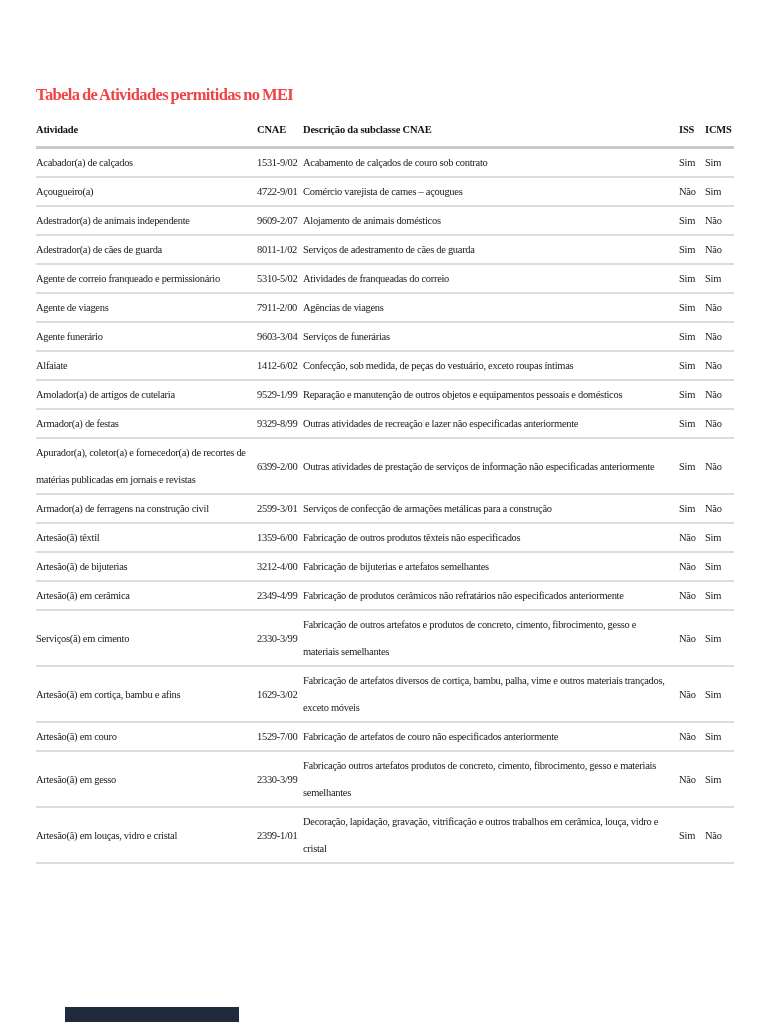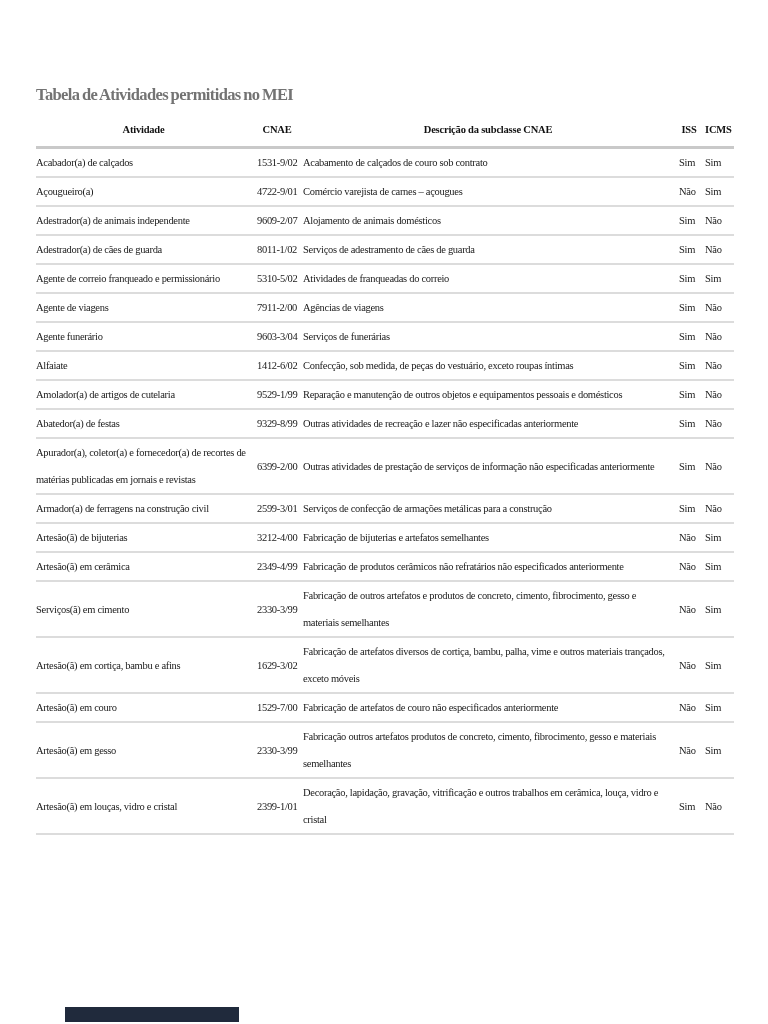--- a/index.html
+++ b/index.html
@@ -12,29 +12,29 @@
     overflow: hidden;
   }
   .page { padding: 84px 34px 0 36px; }
   .doc-title {
     font-size: 16.5px;
     font-weight: bold;
     letter-spacing: -0.6px;
     word-spacing: -1px;
     margin: 0 0 12px 0;
     line-height: 22px;
-    color: #737373;
+    color: #ef4444;
   }
   table.mei {
     width: 698px;
     border-collapse: collapse;
     table-layout: fixed;
   }
   table.mei th {
-    text-align: center;
+    text-align: left;
     font-weight: bold;
     font-size: 10.5px;
     letter-spacing: -0.2px;
     line-height: 24px;
     padding: 0 6px 4px 0;
     border-bottom: 3px solid #c9c9c9;
     vertical-align: bottom;
     color: #111111;
   }
   table.mei td {
@@ -142,41 +142,48 @@
           <td data-name="icms-cell">Não</td>
         </tr>
         <tr data-name="table-row">
           <td data-name="activity-cell">Amolador(a) de artigos de cutelaria</td>
           <td data-name="cnae-cell">9529-1/99</td>
           <td data-name="description-cell">Reparação e manutenção de outros objetos e equipamentos pessoais e domésticos</td>
           <td data-name="iss-cell">Sim</td>
           <td data-name="icms-cell">Não</td>
         </tr>
         <tr data-name="table-row">
-          <td data-name="activity-cell">Abatedor(a) de festas</td>
+          <td data-name="activity-cell">Armador(a) de festas</td>
           <td data-name="cnae-cell">9329-8/99</td>
           <td data-name="description-cell">Outras atividades de recreação e lazer não especificadas anteriormente</td>
           <td data-name="iss-cell">Sim</td>
           <td data-name="icms-cell">Não</td>
         </tr>
         <tr data-name="table-row">
           <td data-name="activity-cell">Apurador(a), coletor(a) e fornecedor(a) de recortes de matérias publicadas em jornais e revistas</td>
           <td data-name="cnae-cell">6399-2/00</td>
           <td data-name="description-cell">Outras atividades de prestação de serviços de informação não especificadas anteriormente</td>
           <td data-name="iss-cell">Sim</td>
           <td data-name="icms-cell">Não</td>
         </tr>
         <tr data-name="table-row">
           <td data-name="activity-cell">Armador(a) de ferragens na construção civil</td>
           <td data-name="cnae-cell">2599-3/01</td>
           <td data-name="description-cell">Serviços de confecção de armações metálicas para a construção</td>
           <td data-name="iss-cell">Sim</td>
           <td data-name="icms-cell">Não</td>
         </tr>
         <tr data-name="table-row">
+          <td data-name="activity-cell">Artesão(ã) têxtil</td>
+          <td data-name="cnae-cell">1359-6/00</td>
+          <td data-name="description-cell">Fabricação de outros produtos têxteis não especificados</td>
+          <td data-name="iss-cell">Não</td>
+          <td data-name="icms-cell">Sim</td>
+        </tr>
+        <tr data-name="table-row">
           <td data-name="activity-cell">Artesão(ã) de bijuterias</td>
           <td data-name="cnae-cell">3212-4/00</td>
           <td data-name="description-cell">Fabricação de bijuterias e artefatos semelhantes</td>
           <td data-name="iss-cell">Não</td>
           <td data-name="icms-cell">Sim</td>
         </tr>
         <tr data-name="table-row">
           <td data-name="activity-cell">Artesão(ã) em cerâmica</td>
           <td data-name="cnae-cell">2349-4/99</td>
           <td data-name="description-cell">Fabricação de produtos cerâmicos não refratários não especificados anteriormente</td>

